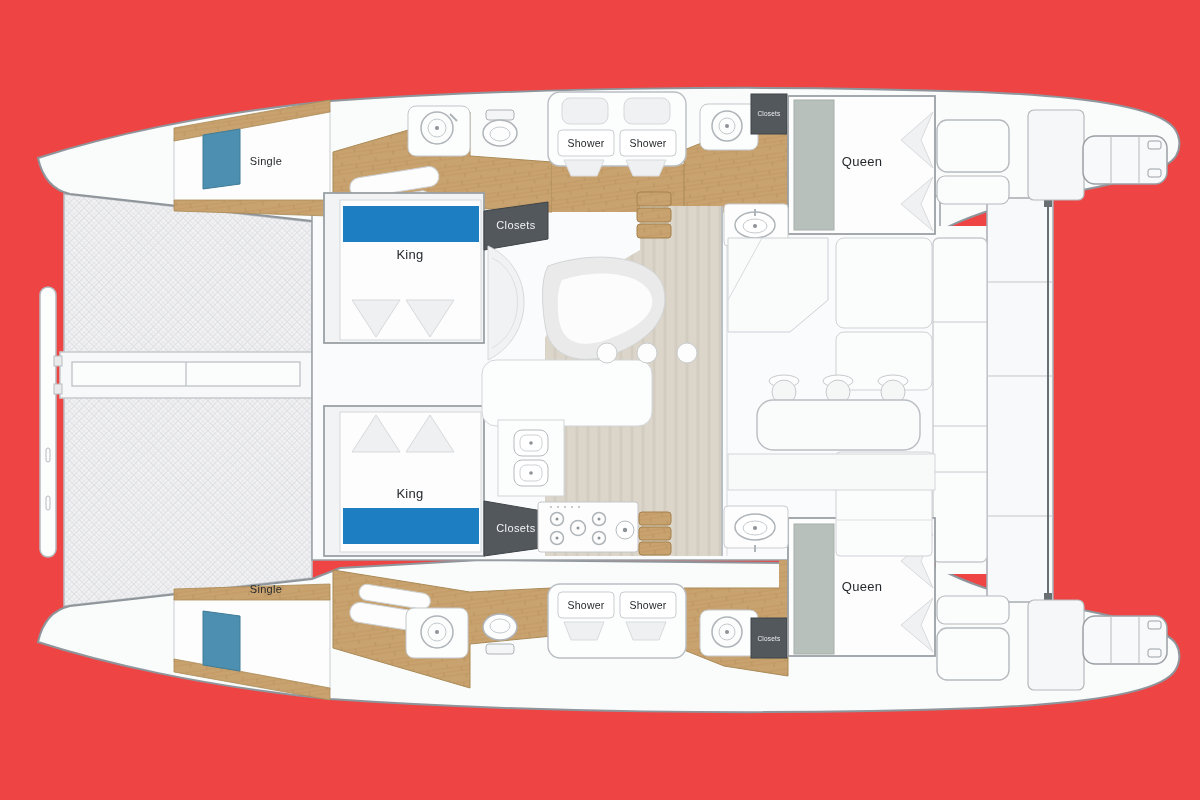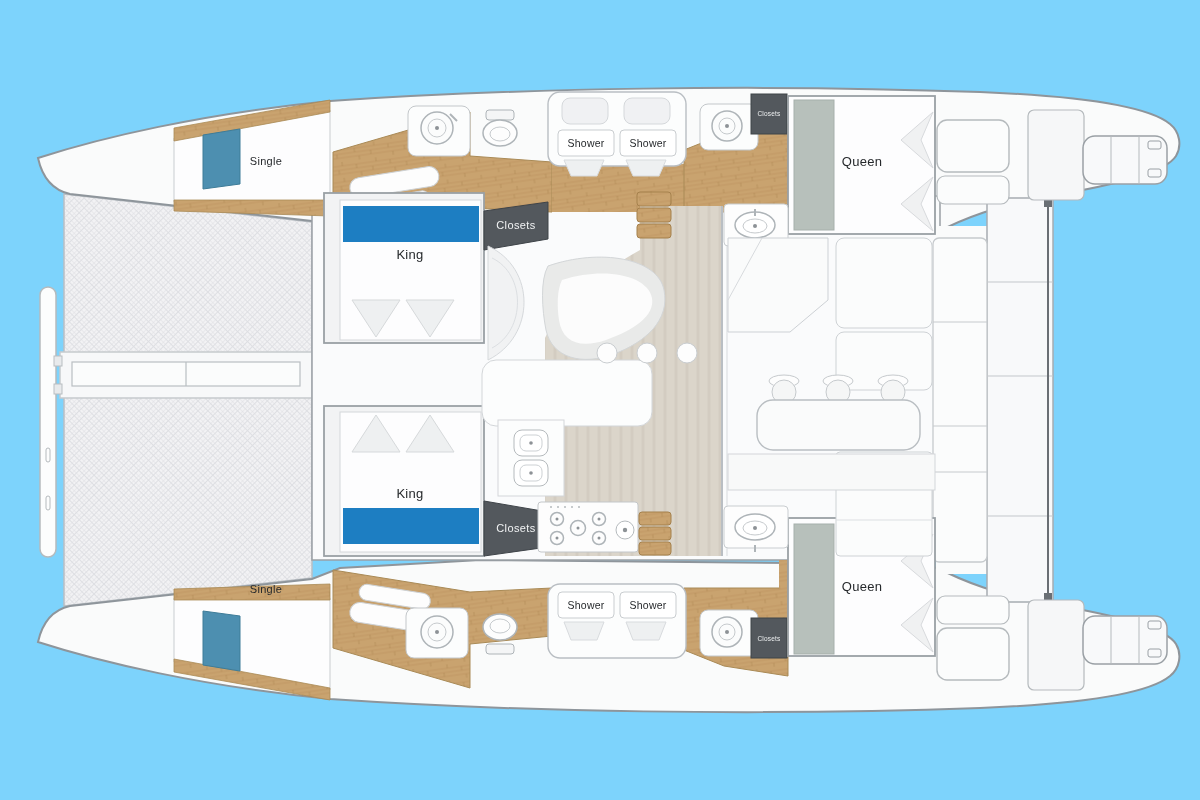--- a/index.html
+++ b/index.html
@@ -1,16 +1,16 @@
 <!DOCTYPE html>
 <html><head>
 <meta charset="utf-8">
 <style>
   html,body{margin:0;padding:0;background:#ffffff;}
-  .stage{width:1200px;height:800px;position:relative;background:#7dd3fc;overflow:hidden;}
+  .stage{width:1200px;height:800px;position:relative;background:#ef4444;overflow:hidden;}
   svg{display:block;}
   text{font-family:"Liberation Sans", sans-serif;fill:#26292c;}
   .lbl-cabin{font-size:13px;letter-spacing:.3px;}
   .lbl-single{font-size:11px;letter-spacing:.3px;}
   .lbl-shower{font-size:10.5px;letter-spacing:.2px;}
   .lbl-closet{font-size:11px;fill:#f1f3f4;letter-spacing:.4px;}
   .lbl-closet-sm{font-size:6.5px;fill:#eef0f1;letter-spacing:.2px;}
   .mid{text-anchor:middle;}
 </style>
 </head>

